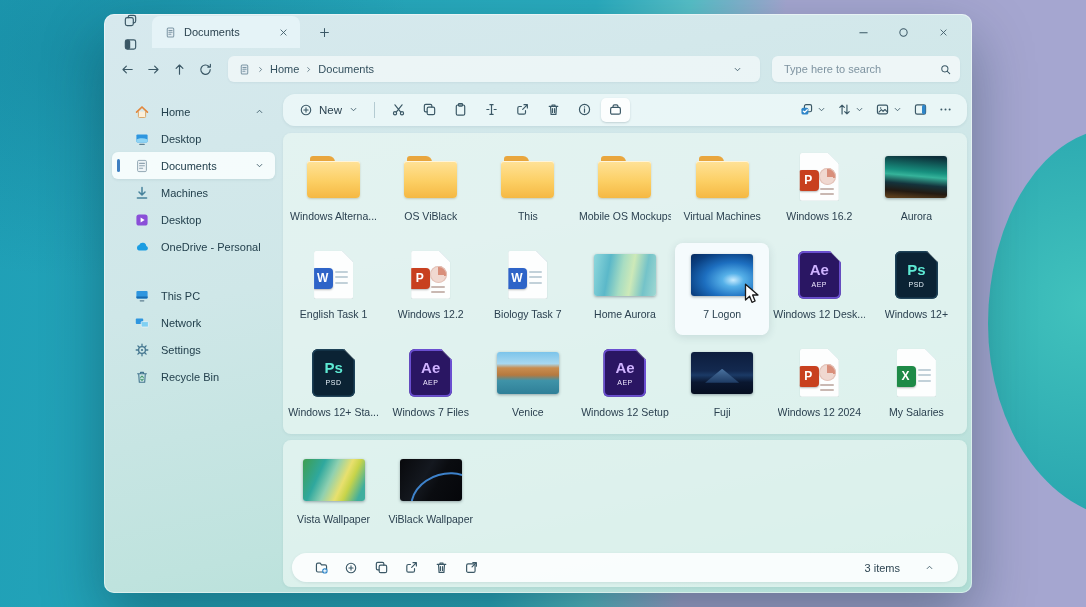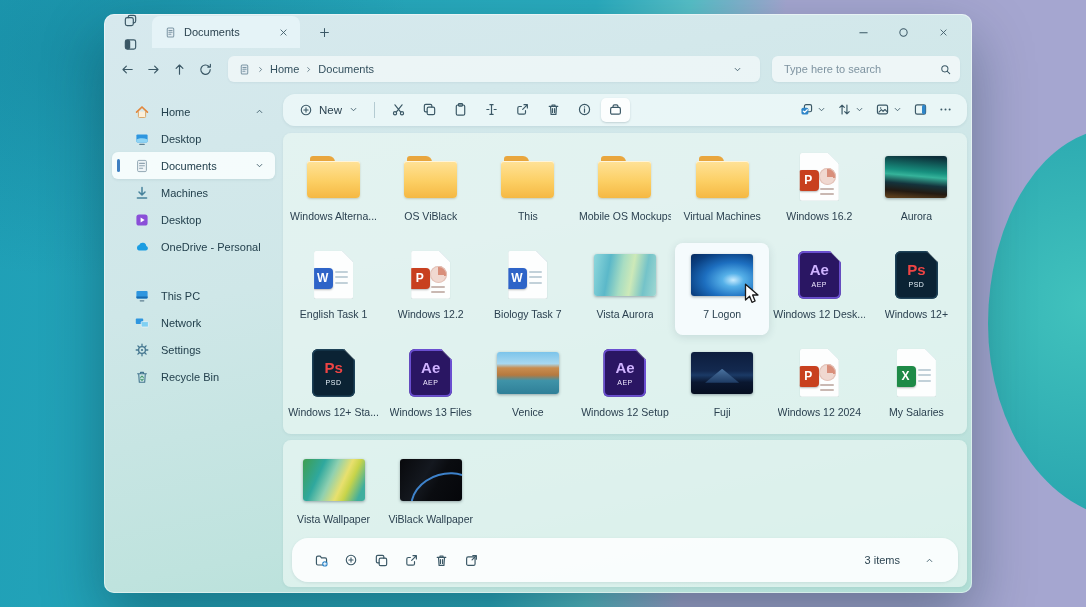--- a/index.html
+++ b/index.html
@@ -115,21 +115,21 @@
   .fi-page .plines span { display:block; height:2px; border-radius:1px; background:#c9b8b2; margin-bottom:3px; }
 
   .fi-adobe { position:relative; width:43px; height:48px; border-radius:6px;
     clip-path:polygon(0 0, 74% 0, 100% 24%, 100% 100%, 0 100%);
     display:flex; flex-direction:column; align-items:center; justify-content:center; }
   .fi-adobe .fold { position:absolute; top:0; right:0; border-style:solid; border-width:0 12px 12px 0;
     border-color:transparent rgba(255,255,255,.22) transparent transparent; }
   .fi-adobe .big { font-size:15px; font-weight:bold; line-height:1; }
   .fi-adobe .small { font-size:7px; margin-top:4px; letter-spacing:.5px; }
   .fi-adobe.photoshop { background:#0b2334; box-shadow:inset 0 0 0 1.5px #1d4258; }
-  .fi-adobe.photoshop .big { color:#ef4444; }
+  .fi-adobe.photoshop .big { color:#5eead4; }
   .fi-adobe.photoshop .small { color:#e8f4fc; }
   .fi-adobe.aftereffects { background:#2a1663; box-shadow:inset 0 0 0 2px #6a4fd0; }
   .fi-adobe.aftereffects .big { color:#cfb3ff; }
   .fi-adobe.aftereffects .small { color:#efe8ff; }
 
   .th { position:relative; width:62px; height:42px; border-radius:3px; overflow:hidden;
     box-shadow:0 1px 3px rgba(20,40,50,.38); }
   .th-aurora { background:linear-gradient(185deg,#0c2e38 5%,#17907f 38%,#35b39a 48%,#14333c 66%,#231a12 82%,#5a3d1c 96%); }
   .th-vista-aurora { background:linear-gradient(100deg,#8fd8dc 0%,#5bb8c9 25%,#a8ddc2 45%,#cde9b8 60%,#74c3c9 80%,#9fd8d2 100%); }
   .th-seven-logon { background:radial-gradient(ellipse at 68% 62%,#c8ecff 0%,#55b0e8 18%,#1d6fc0 48%,#0a3f80 78%,#072a5e 100%); }
@@ -142,21 +142,21 @@
     display:flex; align-items:center; justify-content:center; }
   .win7flag { width:15px; height:13px; display:grid; grid-template-columns:1fr 1fr; gap:1.5px; transform:skewY(-4deg); }
   .win7flag span { border-radius:1.5px; }
   .win7flag span:nth-child(1){ background:#f25022; } .win7flag span:nth-child(2){ background:#8dc63f; }
   .win7flag span:nth-child(3){ background:#00adef; } .win7flag span:nth-child(4){ background:#fdb813; }
   .th-viblack { background:linear-gradient(120deg,#08090c 0%,#14181f 40%,#0a0c10 60%,#05060a 100%); }
   .vib-swirl { position:absolute; right:-20px; bottom:-28px; width:72px; height:56px; border-radius:50%;
     border:2px solid rgba(70,150,235,.85); transform:rotate(-16deg); }
 
   
-  .statusbar { position:absolute; left:7px; right:7px; bottom:5px; height:44px;
+  .statusbar { position:absolute; left:7px; right:7px; bottom:5px; height:29px;
     background:rgba(252,254,254,.92); border-radius:16px; display:flex; align-items:center;
     padding:0 14px; box-shadow:0 1px 3px rgba(55,90,105,.12); grid-column:1 / -1; }
   .sb-btn { width:30px; height:24px; border:none; background:transparent; display:flex; align-items:center; justify-content:center; border-radius:5px; }
   .sb-right { margin-left:auto; display:flex; align-items:center; gap:14px; }
   .sb-count { font-size:11px; color:#2e4552; }
 
   .ic { display:flex; align-items:center; justify-content:center; }
   .ic svg { display:block; }
 
   .cursor { position:absolute; left:744px; top:283px; z-index:50; pointer-events:none; }
@@ -675,21 +675,21 @@
                   <span></span>
                 </div>
               </div>
             </div>
             <div class="label">Biology Task 7</div>
           </div>
           <div class="tile">
             <div class="thumbwrap">
               <div class="th th-vista-aurora"></div>
             </div>
-            <div class="label">Vista Aurora</div>
+            <div class="label">Home Aurora</div>
           </div>
           <div class="tile selected">
             <div class="thumbwrap">
               <div class="th th-seven-logon"></div>
             </div>
             <div class="label">7 Logon</div>
           </div>
           <div class="tile">
             <div class="thumbwrap">
               <div class="fi-adobe aftereffects">
@@ -721,21 +721,21 @@
             <div class="label">Windows 12+ Sta...</div>
           </div>
           <div class="tile">
             <div class="thumbwrap">
               <div class="fi-adobe aftereffects">
                 <div class="fold"></div>
                 <span class="big">Ae</span>
                 <span class="small">AEP</span>
               </div>
             </div>
-            <div class="label">Windows 13 Files</div>
+            <div class="label">Windows 7 Files</div>
           </div>
           <div class="tile">
             <div class="thumbwrap">
               <div class="th th-venice"></div>
             </div>
             <div class="label">Venice</div>
           </div>
           <div class="tile">
             <div class="thumbwrap">
               <div class="fi-adobe aftereffects">

